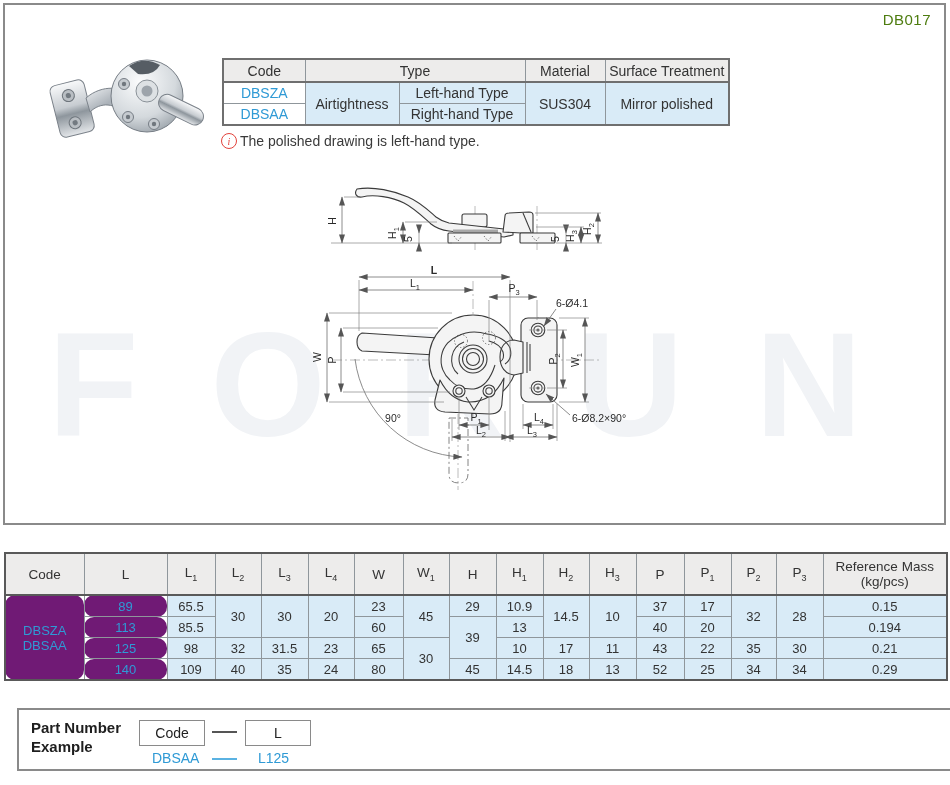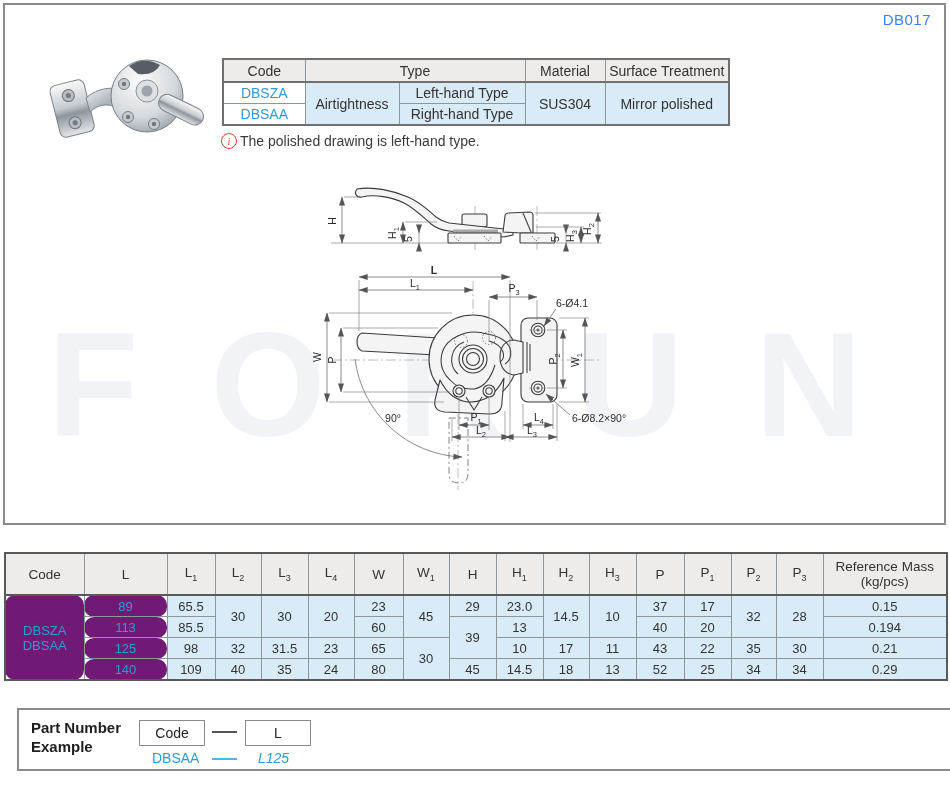--- a/index.html
+++ b/index.html
@@ -4,21 +4,21 @@
 <style>
   html,body{margin:0;padding:0;background:#fff;}
   body{font-family:"Liberation Sans",sans-serif;color:#333;}
   #stage{position:relative;width:950px;height:785px;background:#fff;overflow:hidden;}
 
   .watermark{position:absolute;left:48px;top:300px;font-size:148px;font-weight:bold;
     letter-spacing:72px;color:#f1f3f6;z-index:0;white-space:nowrap;}
 
   .main-box{position:absolute;left:3px;top:3px;width:939px;height:518px;
     border:2px solid #8a8a8a;background:transparent;z-index:1;}
-  .doc-code{position:absolute;top:6px;right:13px;font-size:15px;color:#3b82f6;letter-spacing:0.5px;}
+  .doc-code{position:absolute;top:6px;right:13px;font-size:15px;color:#4d7c0f;letter-spacing:0.5px;}
 
   .photo{position:absolute;left:34px;top:44px;z-index:2;}
 
   .info-table{position:absolute;left:222px;top:58px;border-collapse:collapse;z-index:2;
     font-size:14px;table-layout:fixed;}
   .info-table th,.info-table td{border:1px solid #8f969b;text-align:center;padding:0;overflow:hidden;}
   .info-table{border:2px solid #6f6f6f;}
   .info-table th{background:#edeceb;font-weight:normal;height:21px;border-bottom:2px solid #6f6f6f;}
   .info-table td{height:20px;}
   .bluebg{background:#d9ebf7;}
@@ -45,21 +45,21 @@
     border:2px solid #8a8a8a;z-index:2;}
   .example-title{position:absolute;left:12px;top:8px;font-size:15px;font-weight:bold;color:#1e1e1e;line-height:19px;}
   .pn-box{position:absolute;width:64px;height:24px;border:1.5px solid #8a8a8a;
     display:flex;align-items:center;justify-content:center;font-size:14px;color:#222;}
   .pn-box.code{left:120px;top:10px;}
   .pn-box.len{left:226px;top:10px;}
   .pn-dash{position:absolute;left:193px;top:21px;width:25px;height:2px;background:#555;}
   .pn-dash.blue{top:48px;background:#5ab2e2;}
   .pn-val{position:absolute;font-size:14px;color:#2f9ad5;top:40px;}
   .pn-val.c{left:133px;}
-  .pn-val.l{left:239px;font-style:italic;}
+  .pn-val.l{left:239px;}
 </style>
 </head>
 <body>
 
 <div id="stage">
 
   <div class="watermark">FORUN</div>
 
   <div class="main-box">
     <div class="doc-code">DB017</div>
@@ -370,21 +370,21 @@
             <div>DBSAA</div>
         </td>
         <td class="plain bluetext">89</td>
         <td>65.5</td>
         <td rowspan="2">30</td>
         <td rowspan="2">30</td>
         <td rowspan="2">20</td>
         <td>23</td>
         <td rowspan="2">45</td>
         <td>29</td>
-        <td>23.0</td>
+        <td>10.9</td>
         <td rowspan="2">14.5</td>
         <td rowspan="2">10</td>
         <td>37</td>
         <td>17</td>
         <td rowspan="2">32</td>
         <td rowspan="2">28</td>
         <td>0.15</td>
       </tr>
       <tr>
         <td class="plain bluetext">113</td>

